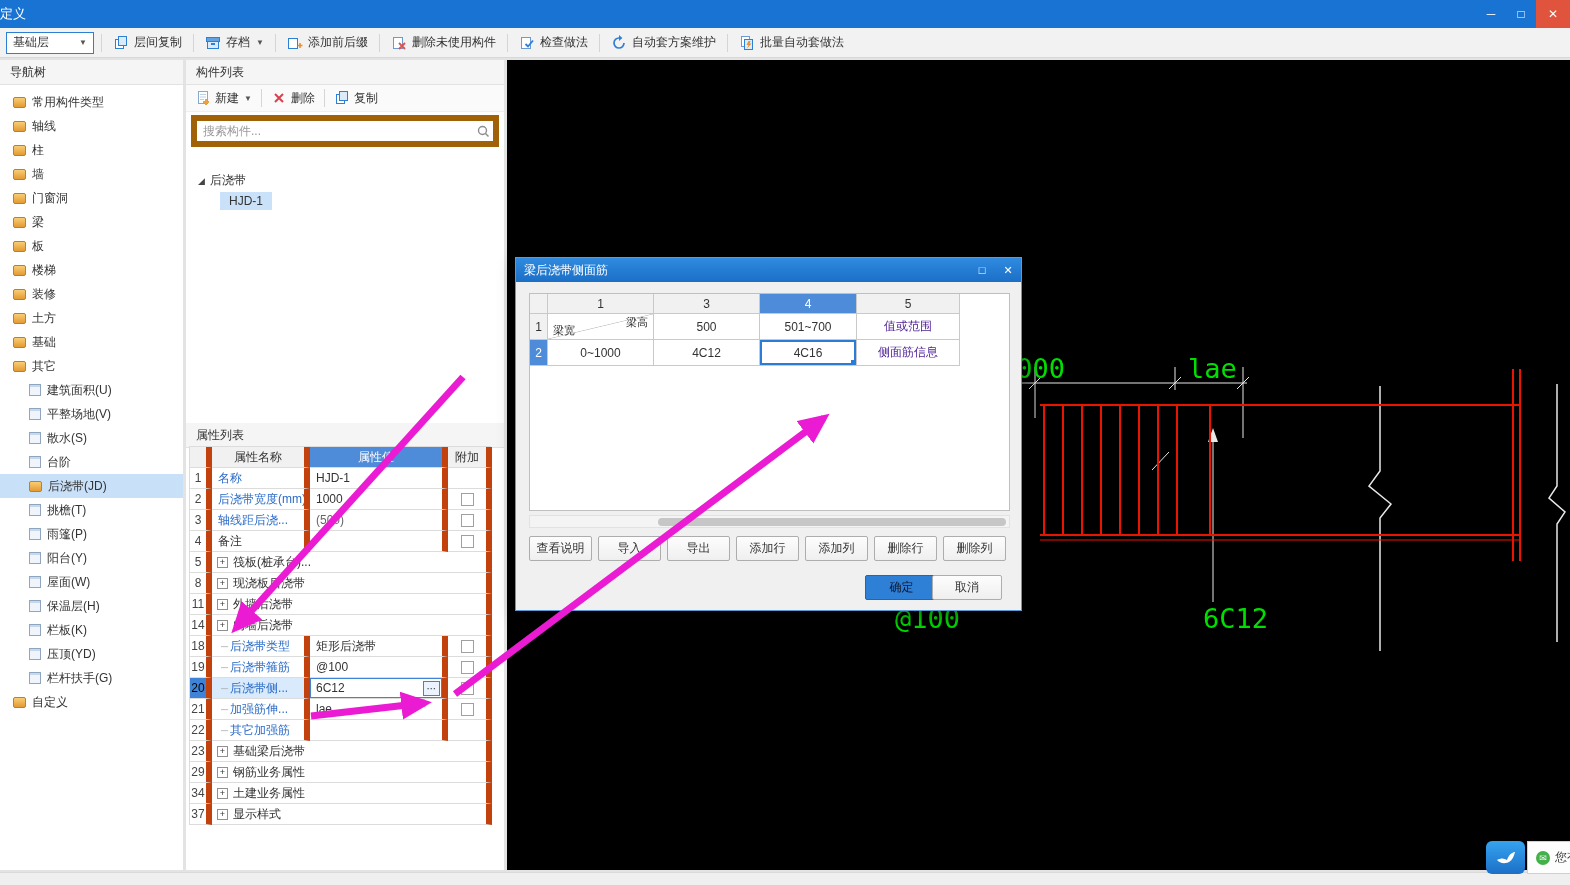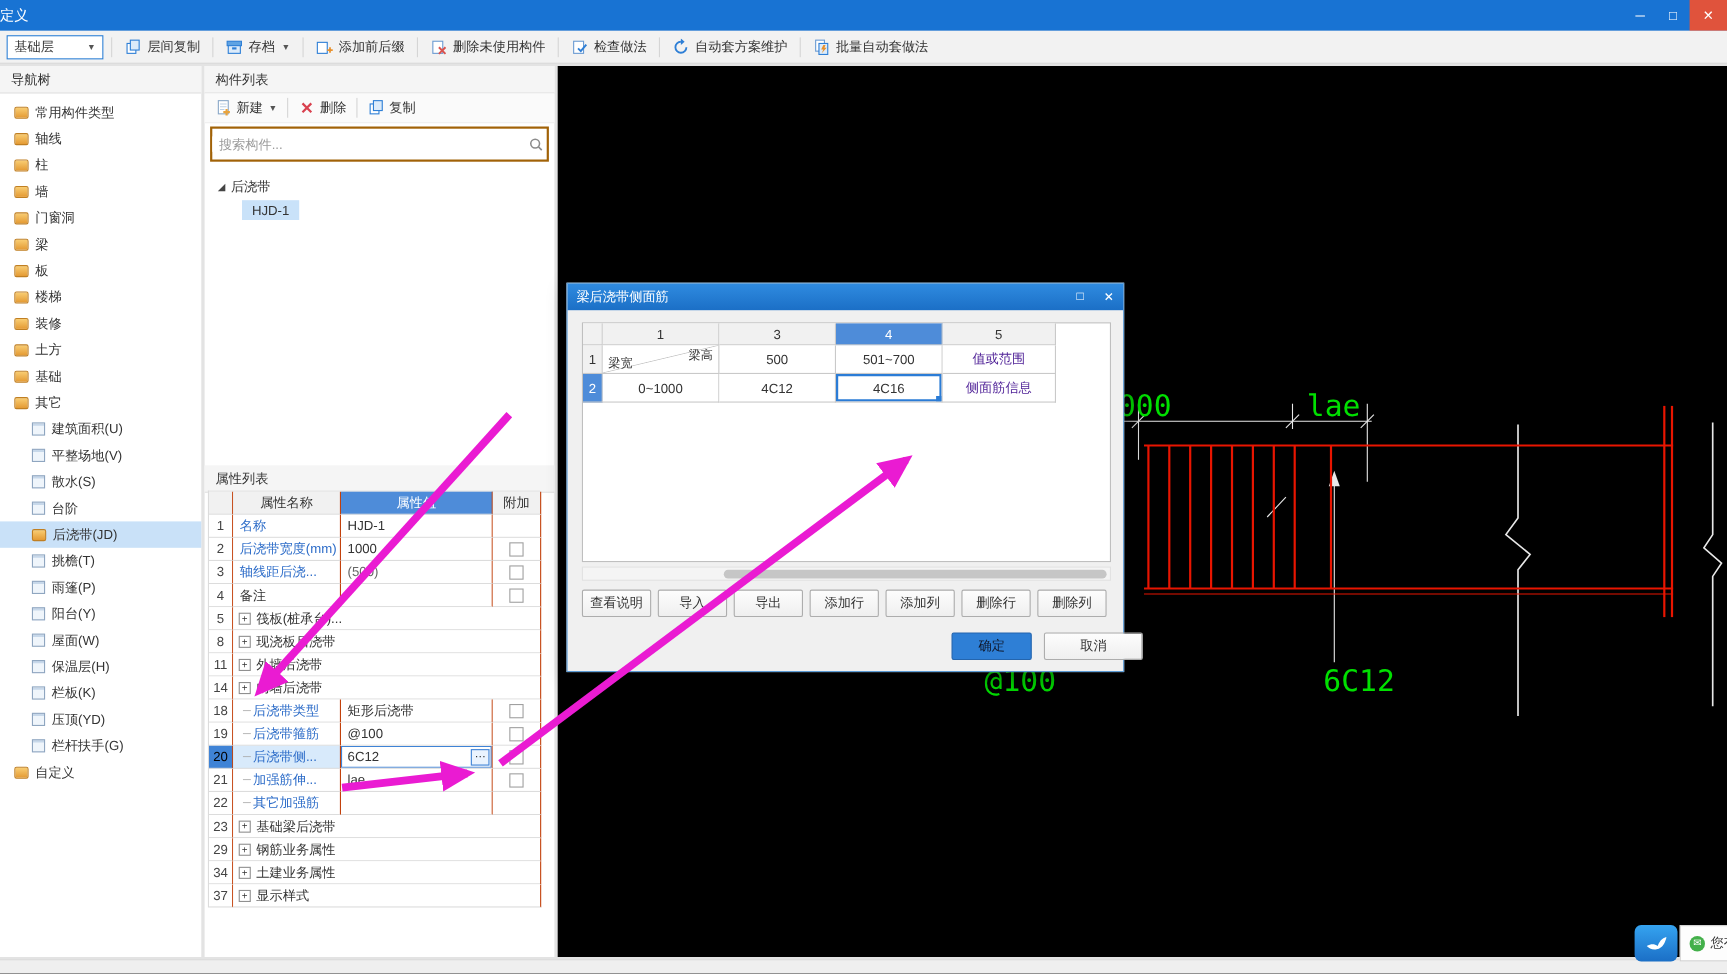--- a/index.html
+++ b/index.html
@@ -29,34 +29,34 @@
 .nav-list{padding-top:5px}
 .nav-item{height:24px;display:flex;align-items:center;gap:6px;padding-left:13px;cursor:default;white-space:nowrap}
 .nav-item.lvl2{padding-left:29px}
 .nav-item.sel{background:#C9E1F8}
 .cubeic{width:13px;height:11px;border:1px solid #C07F22;border-radius:2px;background:linear-gradient(#F9CD72,#E49A33);flex:none}
 .subic{width:12px;height:12px;border:1px solid #8FA6C0;background:#EFF5FB;box-shadow:inset 0 2px 0 #C7D8EA;flex:none}
 
 .comp-panel{position:absolute;left:186px;top:60px;width:318px;height:810px;background:#fff;z-index:2}
 .comp-toolbar{height:27px;display:flex;align-items:center;gap:6px;padding-left:6px;background:#FAFAFA;border-bottom:1px solid #EFEFEF}
 .cbtn{display:flex;align-items:center;gap:4px;padding:0 3px;height:22px;cursor:default}
-.search-wrap{margin:3px 5px 4px 5px;height:32px;border:2px solid #a16207;display:flex;align-items:center;background:#fff}
+.search-wrap{margin:3px 5px 14px 5px;height:32px;border:6px solid #a16207;display:flex;align-items:center;background:#fff}
 .search-wrap input{flex:1;border:0;outline:0;padding:0 6px;font:inherit;font-size:12px;color:#333;min-width:0}
 .search-wrap input::placeholder{color:#9A9A9A}
 .magbox{width:20px;display:flex;align-items:center;justify-content:center}
 .tree{padding-top:9px}
 .tree-root{height:21px;display:flex;align-items:center;gap:5px;padding-left:12px}
 .tri{color:#444;font-size:9px}
 .tree-item{margin:1px 0 0 34px;display:inline-block;background:#C9E2F9;padding:2px 9px;cursor:default}
 
 
 .prop-header{position:absolute;left:0;top:363px;width:318px}
 .prop-table{position:absolute;left:3px;top:386px;width:302px;border-top:1px solid #DCDCDC;border-left:1px solid #DCDCDC;background:#fff}
 .prow{display:grid;grid-template-columns:22px 98px 138px 44px;height:21px;line-height:19px}
-.prow>div{border-right:1px solid #c2410c;border-bottom:1px solid #DCDCDC;display:flex;align-items:center;overflow:hidden;white-space:nowrap;background:#fff}
+.prow>div{border-right:6px solid #c2410c;border-bottom:1px solid #DCDCDC;display:flex;align-items:center;overflow:hidden;white-space:nowrap;background:#fff}
 .pnum{justify-content:center;background:#F7F7F7;color:#444}
 .phead>div{background:#F1F1F1;justify-content:center}
 .phead .phval{background:#4E8CD9;color:#fff}
 .pname{padding-left:6px;gap:2px}
 .plink{color:#2B6BC8}
 .pindent{padding-left:9px}
 .dash{color:#A8A8A8;font-size:10px}
 .pgroup{grid-column:2/5;padding-left:5px;gap:5px}
 .toggle{width:11px;height:11px;border:1px solid #909090;background:#fff;display:inline-flex;align-items:center;justify-content:center;font-size:9px;line-height:1;color:#333;flex:none}
 .pval{padding-left:6px}
@@ -92,21 +92,21 @@
 .diag .tr{position:absolute;top:1px;right:5px;font-size:11px}
 .diag .bl{position:absolute;bottom:1px;left:5px;font-size:11px}
 .muted-cell{color:#4c1d95;}
 .selcell{box-shadow:inset 0 0 0 2px #2B7CD6;position:relative}
 .selcell::after{content:"";position:absolute;right:0;bottom:0;width:5px;height:5px;background:#2B7CD6}
 .dscroll{position:absolute;left:13px;top:257px;width:481px;height:13px;background:#F4F4F4;border:1px solid #E2E2E2}
 .dthumb{position:absolute;left:128px;top:2px;width:348px;height:8px;background:#C6C6C6;border-radius:4px}
 .dbtns{position:absolute;left:13px;top:278px;width:481px;display:flex;gap:6px}
 .dbtn{width:63px;height:25px;background:linear-gradient(#FDFDFD,#EFEFEF);border:1px solid #ADADAD;border-radius:2px;display:flex;align-items:center;justify-content:center;cursor:default}
 .ok-btn{position:absolute;left:349px;top:317px;width:73px;height:25px;background:#2E7FD6;border:1px solid #2465AE;border-radius:2px;color:#0f172a;display:flex;align-items:center;justify-content:center;cursor:default}
-.cancel-btn{position:absolute;left:433px;top:317px;width:90px;height:25px;background:linear-gradient(#FDFDFD,#EFEFEF);border:1px solid #ADADAD;border-radius:2px;display:flex;align-items:center;justify-content:center;cursor:default}
+.cancel-btn{position:absolute;left:416px;top:317px;width:70px;height:25px;background:linear-gradient(#FDFDFD,#EFEFEF);border:1px solid #ADADAD;border-radius:2px;display:flex;align-items:center;justify-content:center;cursor:default}
 
 
 .arrows{position:absolute;left:0;top:0;z-index:60;pointer-events:none}
 .statusbar{position:absolute;left:0;top:872px;width:100%;height:13px;background:#EFEFEF;border-top:1px solid #D9D9D9;z-index:5}
 .toast{position:absolute;left:1486px;top:841px;z-index:70;display:flex;height:33px}
 .toast-ic{width:39px;background:linear-gradient(#35A3F0,#1B6FC6);border-radius:6px;display:flex;align-items:center;justify-content:center;flex:none}
 .toast-label{display:flex;align-items:center;gap:5px;background:#FDFDFD;border:1px solid #D0D0D0;padding:0 8px;margin-left:2px;white-space:nowrap}
 .gdot{width:14px;height:14px;border-radius:50%;background:#43B04A;color:#fff;font-size:9px;display:flex;align-items:center;justify-content:center;flex:none}
 </style>
 </head>

